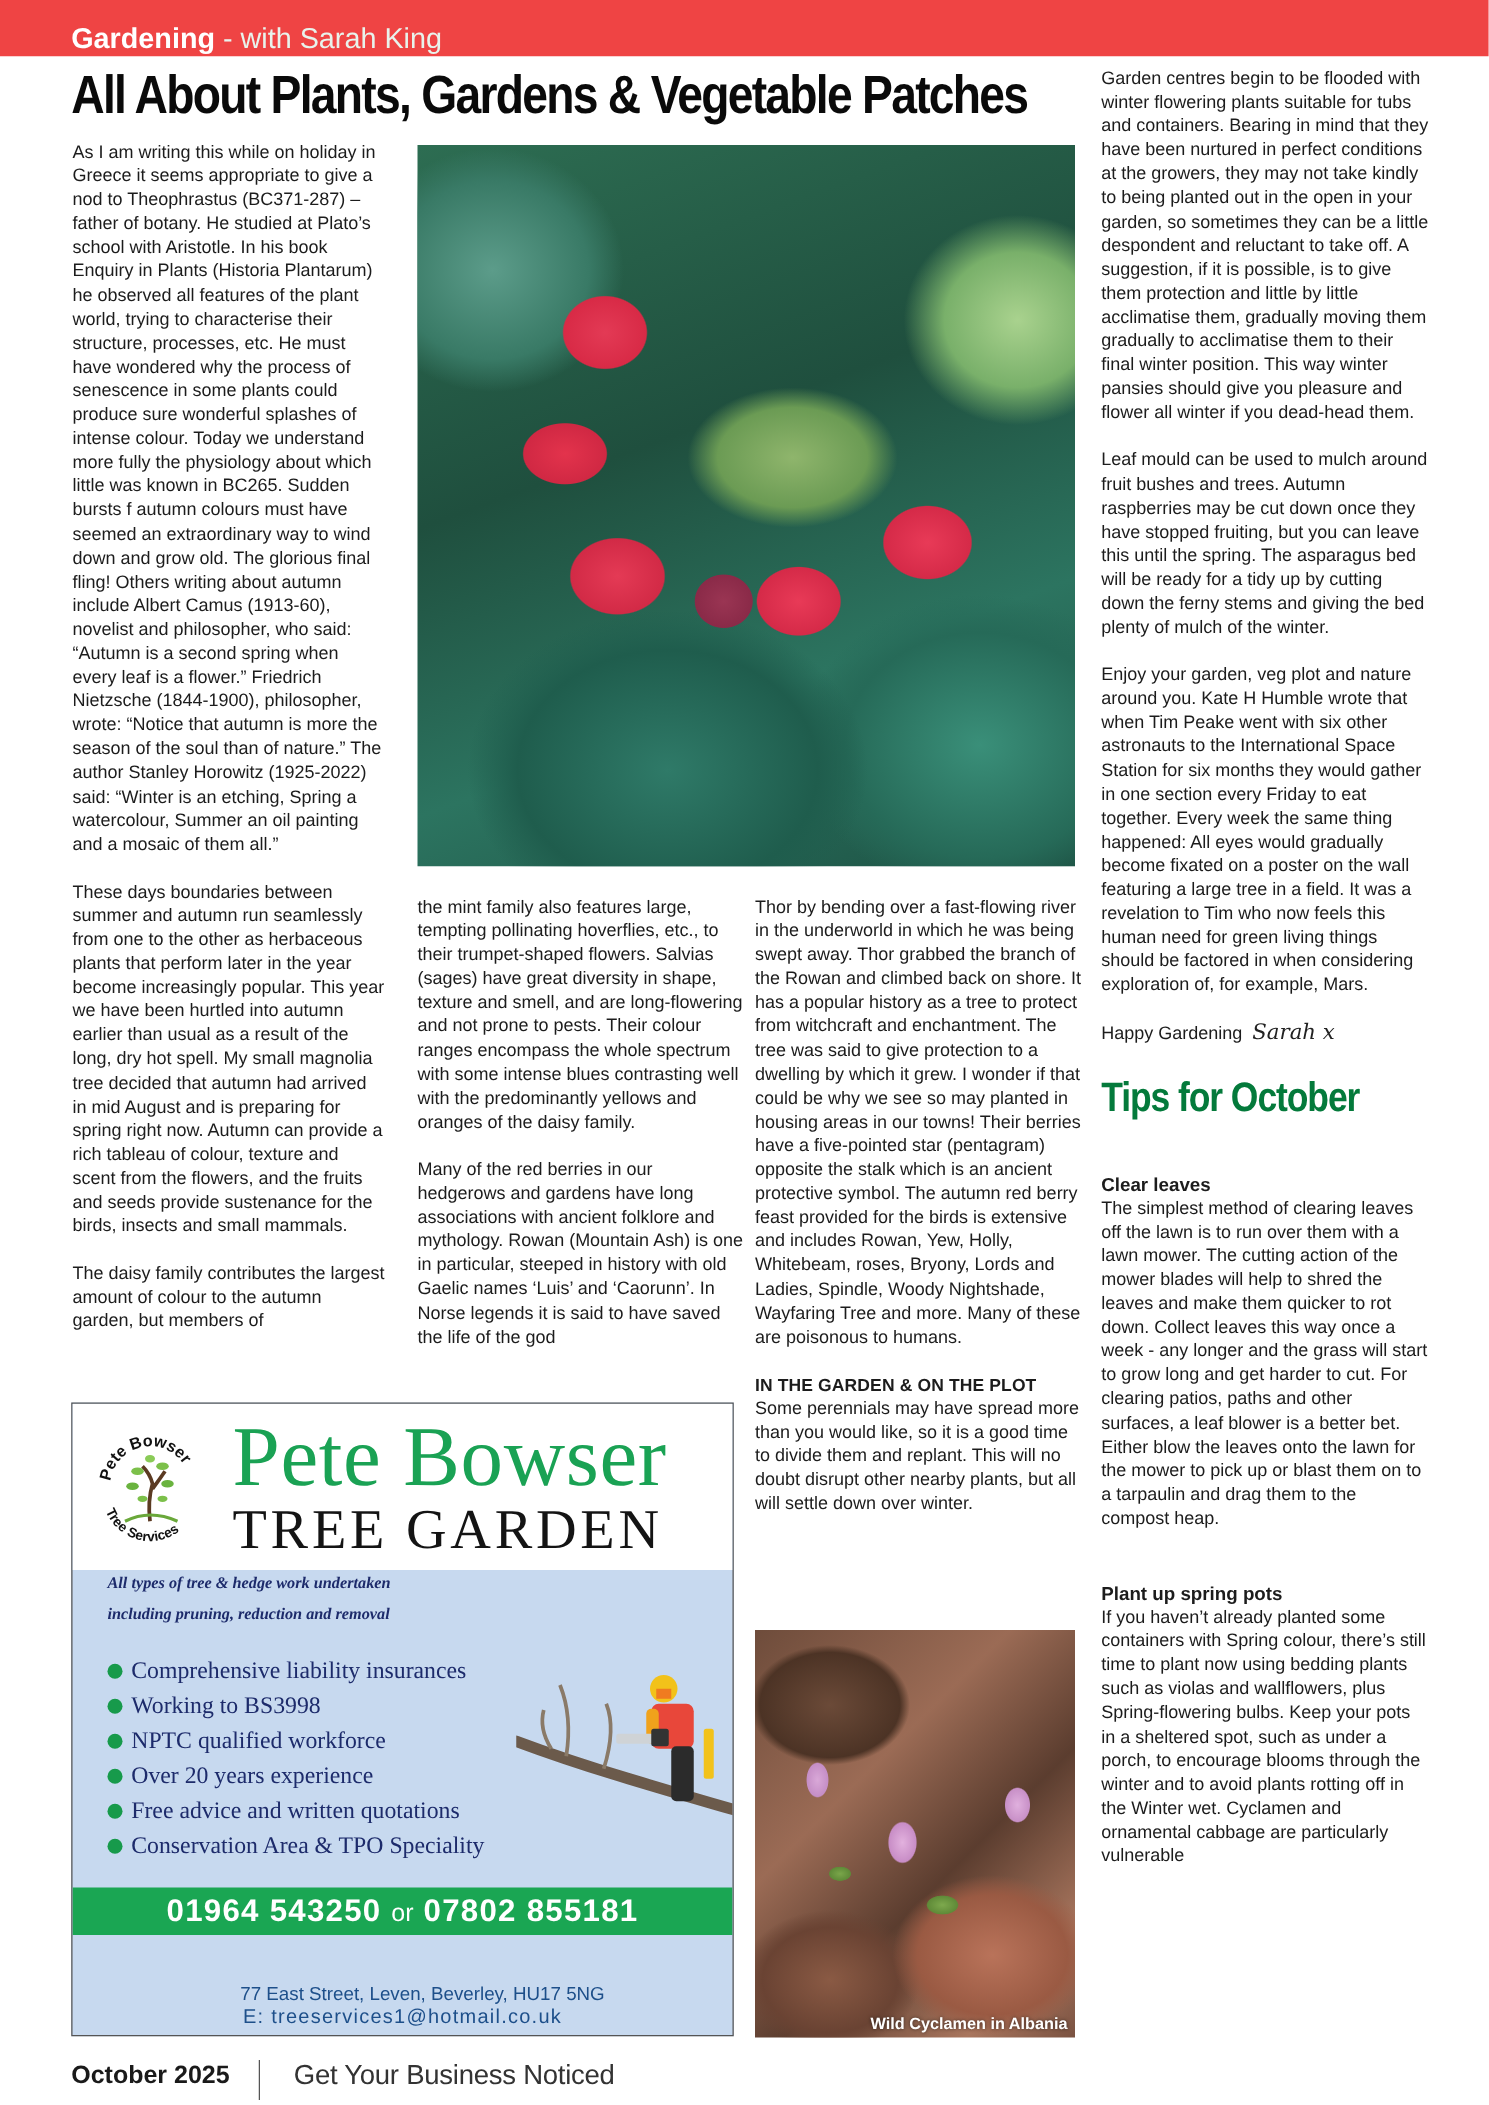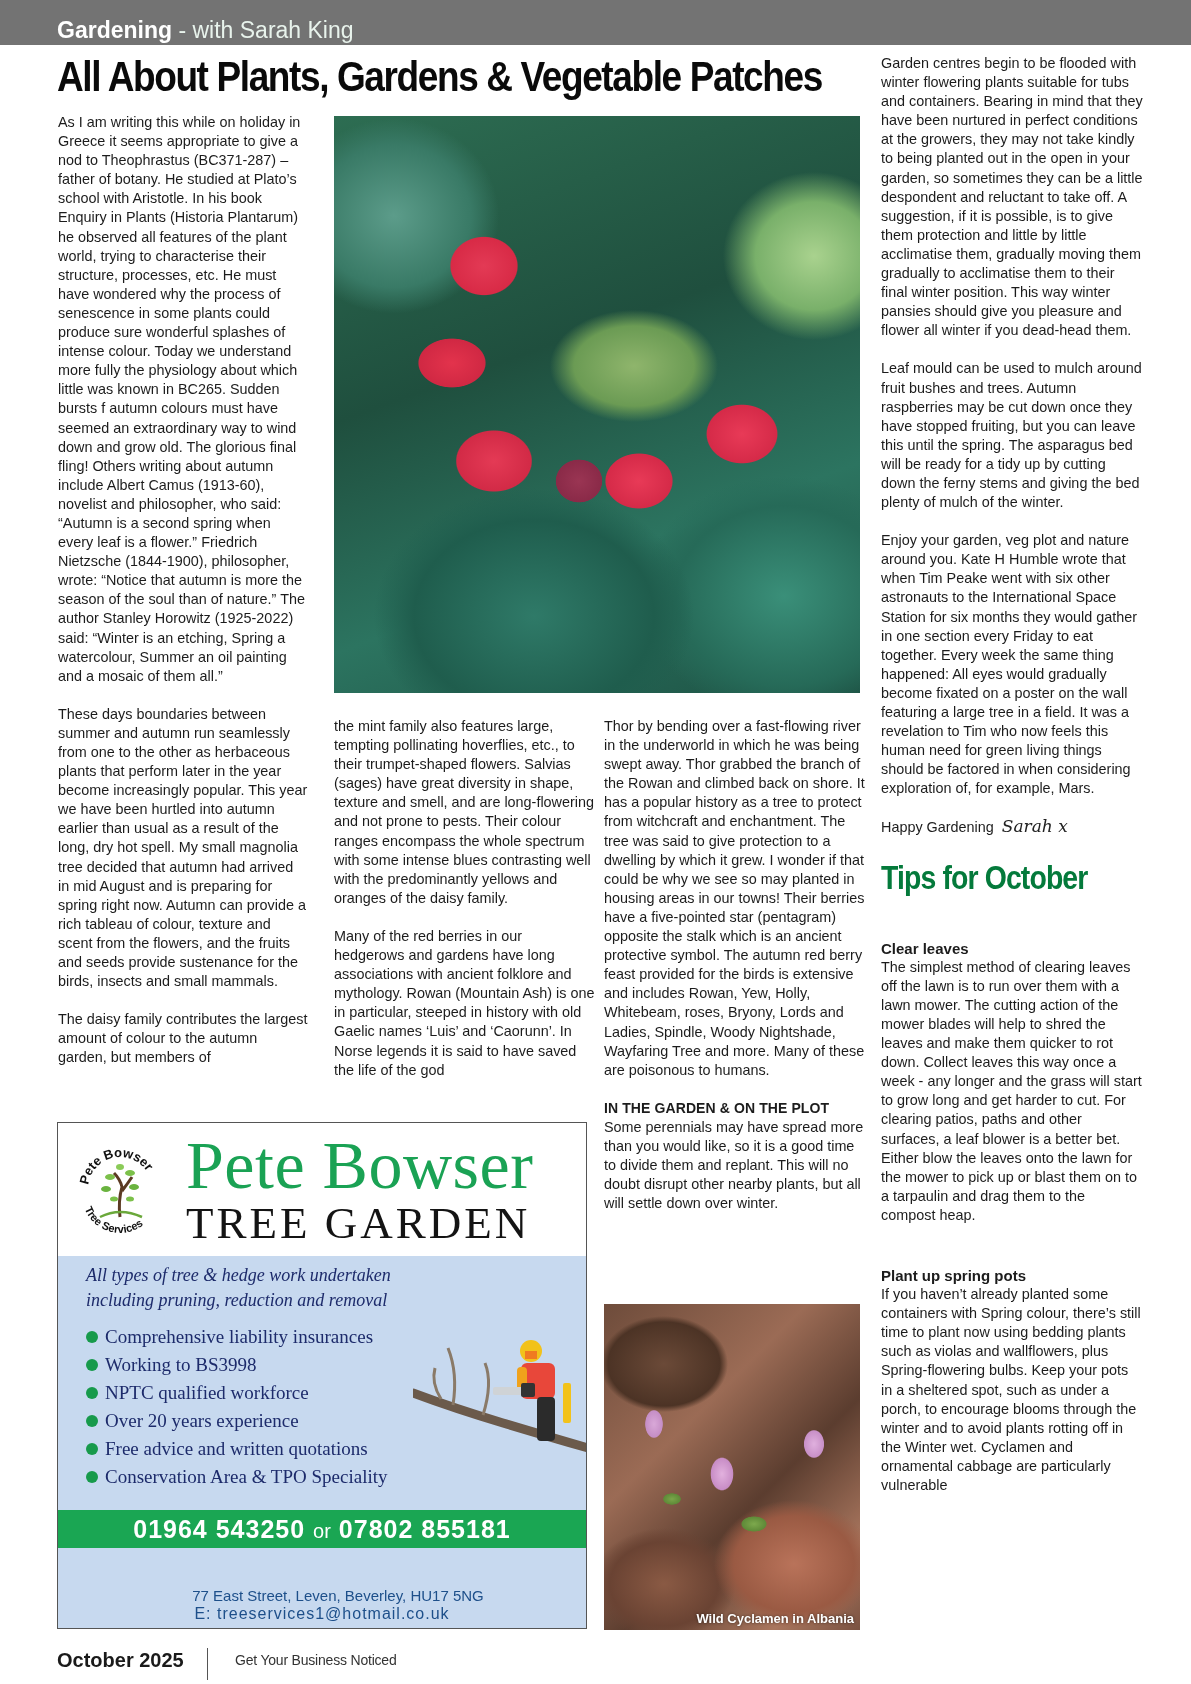--- a/index.html
+++ b/index.html
@@ -1,19 +1,19 @@
 <!DOCTYPE html>
 <html><head>
 <meta charset="utf-8">
 <style>
   * { box-sizing: border-box; margin: 0; padding: 0; }
   html, body { width: 1191px; height: 1684px; background: #ffffff; overflow: hidden; }
   body { position: relative; font-family: "Liberation Sans", "DejaVu Sans", sans-serif; color: #1a1a1a; }
 
-  .header-band { position: absolute; left: 0; top: 0; width: 1191px; height: 45px; background: #737373; }
+  .header-band { position: absolute; left: 0; top: 0; width: 1191px; height: 45px; background: #ef4444; }
   .header-band .kicker { position: absolute; left: 57px; top: 16px; font-size: 23px; color: #ffffff; line-height: 28px; white-space: nowrap; }
   .header-band .kicker b { font-weight: bold; }
   .header-band .kicker span.sub { font-weight: normal; color: #e8f3ec; }
 
   .page-title { position: absolute; left: 57px; top: 50px; font-family: "Liberation Sans", sans-serif; font-weight: bold; font-size: 43px; letter-spacing: -1.6px; transform: scaleX(0.86); transform-origin: left top; white-space: nowrap; color: #0a0a0a; line-height: 52px; }
 
   .col { position: absolute; font-size: 14.4px; line-height: 19.1px; color: #1c1c1c; }
   .col p { margin-bottom: 19px; }
   .col1 { left: 58px; top: 113px; width: 250px; }
   .col2 { left: 334px; top: 717px; width: 262px; }
@@ -55,34 +55,34 @@
       radial-gradient(ellipse 90px 70px at 60px 280px, #8a5a44 0%, #6a4333 60%, transparent 80%),
       linear-gradient(135deg, #6e4c3b 0%, #9b6b55 35%, #5b3d2f 60%, #a9765e 85%, #7a5241 100%);
   }
   .photo-caption { position: absolute; right: 6px; bottom: 4px; color: #ffffff; font-weight: bold; font-size: 13px; text-shadow: 0 0 3px rgba(0,0,0,0.6); white-space: nowrap; }
 
   .ad { position: absolute; left: 57px; top: 1122px; width: 530px; height: 507px; border: 1.5px solid #555; background: #c7d9ef; overflow: hidden; }
   .ad-top { position: absolute; left: 0; top: 0; width: 100%; height: 133px; background: #ffffff; }
   .ad-logo { position: absolute; left: 12px; top: 14px; width: 100px; height: 100px; }
   .ad-name { position: absolute; left: 128px; top: 6px; font-family: "Liberation Serif", "DejaVu Serif", serif; color: #1aa254; font-size: 68px; line-height: 72px; white-space: nowrap; letter-spacing: 0.5px; }
   .ad-sub { position: absolute; left: 128px; top: 74px; font-family: "Liberation Serif", "DejaVu Serif", serif; color: #141414; font-size: 45px; line-height: 52px; letter-spacing: 3px; white-space: nowrap; }
-  .ad-tagline { position: absolute; left: 28px; top: 140px; font-family: "Liberation Serif", "DejaVu Serif", serif; font-style: italic; font-weight: normal; color: #1d2b6b; font-size: 18px; line-height: 25px; }
+  .ad-tagline { position: absolute; left: 28px; top: 130px; font-family: "Liberation Serif", "DejaVu Serif", serif; font-style: italic; font-weight: bold; color: #1d2b6b; font-size: 13px; line-height: 25px; }
   .ad-list { position: absolute; left: 28px; top: 200px; list-style: none; }
   .ad-list li { font-family: "Liberation Serif", "DejaVu Serif", serif; color: #1d2b6b; font-size: 19px; line-height: 28px; display: flex; align-items: center; gap: 7px; white-space: nowrap; }
   .ad-list .bullet { width: 12px; height: 12px; border-radius: 50%; background: #179a4b; display: inline-block; flex: none; }
   .ad-worker { position: absolute; left: 355px; top: 200px; width: 175px; height: 150px; }
   .ad-phone { position: absolute; left: 0; top: 387px; width: 100%; height: 38px; background: #1aa653; color: #ffffff; font-weight: bold; font-size: 25px; line-height: 38px; text-align: center; letter-spacing: 1px; white-space: nowrap; }
   .ad-phone .or { font-weight: normal; font-size: 20px; letter-spacing: 0; }
   .ad-email { position: absolute; left: 0; top: 436px; width: 100%; text-align: center; color: #1d4f8a; font-size: 16px; letter-spacing: 1px; margin-top: 46px; }
   .ad-address { position: absolute; left: 0; top: 464px; width: 100%; text-align: center; color: #1d4f8a; font-size: 15px; padding-left: 32px; }
 
   .footer { position: absolute; left: 57px; top: 1650px; width: 600px; height: 34px; }
   .footer-date { position: absolute; left: 0; top: 0; font-weight: bold; font-size: 20px; line-height: 20px; white-space: nowrap; }
   .footer-divider { position: absolute; left: 150px; top: -2px; width: 1px; height: 32px; background: #555; }
-  .footer-tag { position: absolute; left: 178px; top: 0; font-size: 14px; line-height: 20px; color: #333; white-space: nowrap; letter-spacing: -0.2px; }
+  .footer-tag { position: absolute; left: 178px; top: 0; font-size: 22px; line-height: 20px; color: #333; white-space: nowrap; letter-spacing: -0.2px; }
 </style>
 </head>
 <body>
 
 <div class="header-band">
   <div class="kicker">
     <b>Gardening</b><span class="sub"> - with Sarah King</span>
   </div>
 </div>
 

